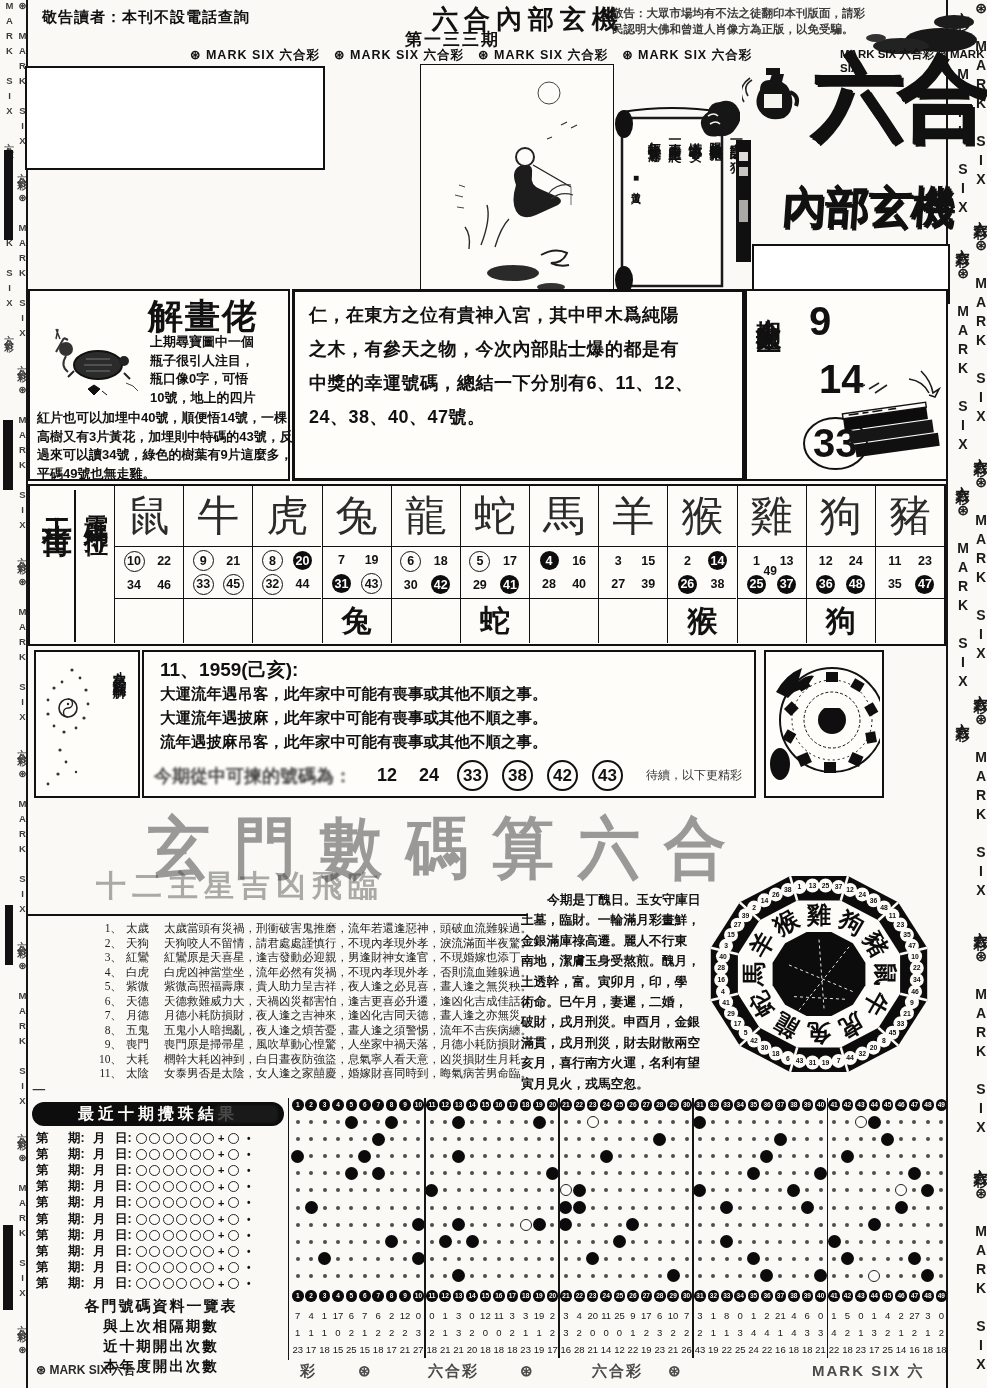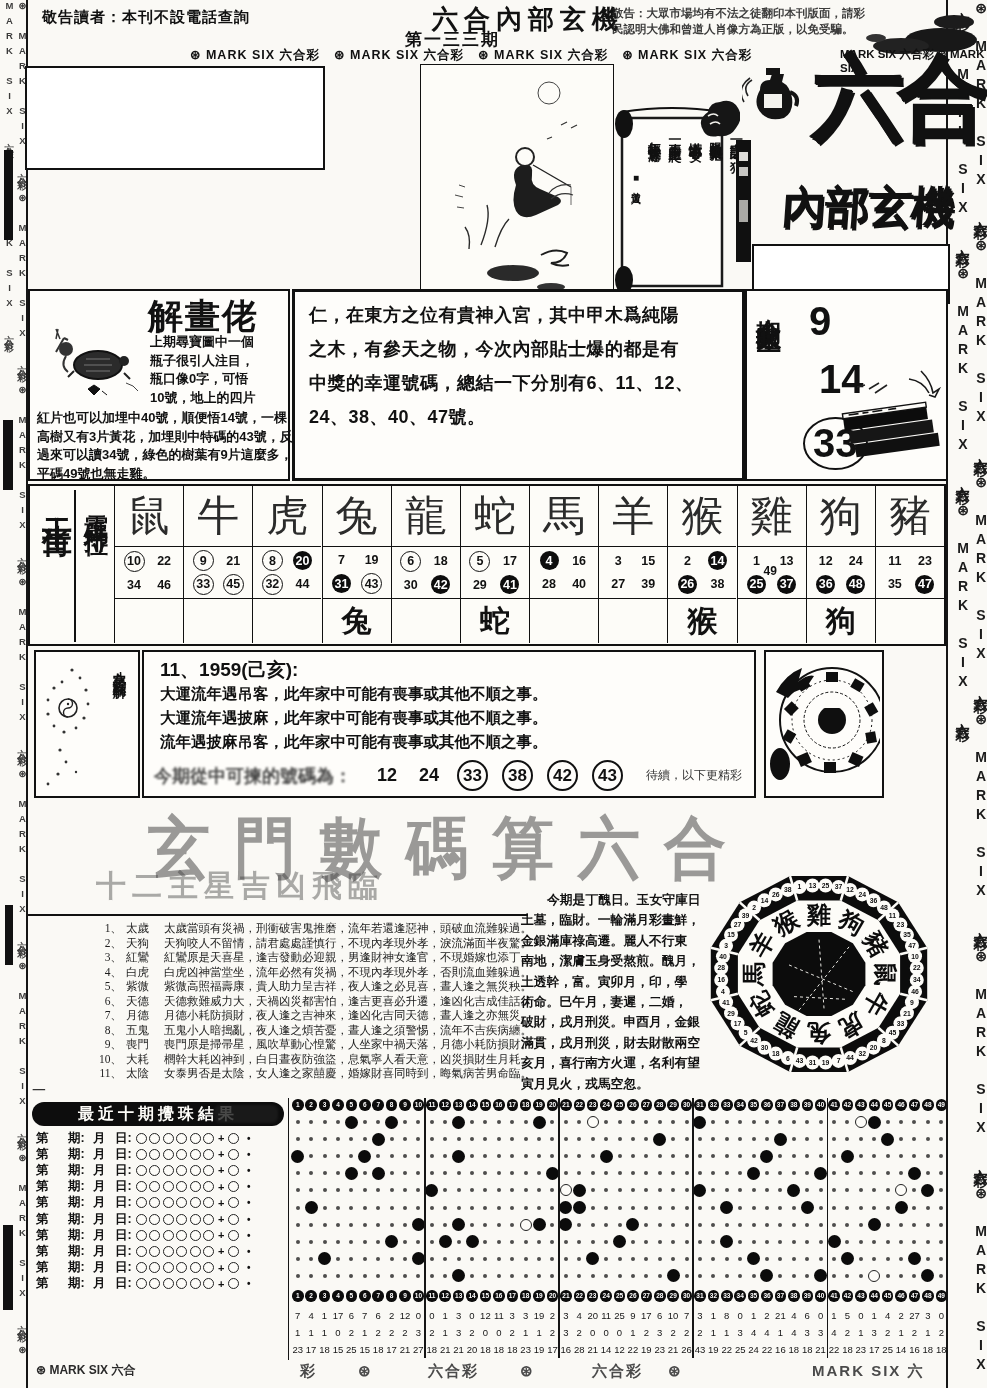--- a/index.html
+++ b/index.html
@@ -756,20 +756,26 @@
         <span class="circ"></span>
         <span class="circ"></span>
         <span class="circ"></span>
         <span class="circ"></span>
         <span class="circ"></span>
         <span class="circ"></span>
         <span class="b" style="margin: 0px 1px 0px 4px; font-size: 11px;">+</span>
         <span class="circ"></span>
         <span style="margin-left: 8px; font-size: 10px;">•</span>
       </div>
+    </div>
+  <div class="abs" id="results-footer" style="left:48px;top:1296px;width:226px;text-align:center;">
+      <div class="b" style="font-size: 15px; line-height: 20px; letter-spacing: 2px;">各門號碼資料一覽表</div>
+      <div class="b" style="font-size: 14.5px; line-height: 20px; letter-spacing: 2px;">與上次相隔期數</div>
+      <div class="b" style="font-size: 14.5px; line-height: 20px; letter-spacing: 2px;">近十期開出次數</div>
+      <div class="b" style="font-size: 14.5px; line-height: 20px; letter-spacing: 2px;">本年度開出次數</div>
     </div>
   <div class="abs" style="left:36px;top:1362px;font-size:12px;font-weight:bold;color:#2a2a2a;">⊛ MARK SIX 六合</div>
 
   <div class="abs" id="draw-grid" style="left:288px;top:1098px;width:658px;height:262px;border-left:1.6px solid #151515;">
       <div class="ball" style="left: 3.00408px; top: 1px;">1</div>
       <div class="ball" style="left: 3.00408px; top: 192px;">1</div>
       <div class="ball" style="left: 16.4122px; top: 1px;">2</div>
       <div class="ball" style="left: 16.4122px; top: 192px;">2</div>
       <div class="ball" style="left: 29.8204px; top: 1px;">3</div>
       <div class="ball" style="left: 29.8204px; top: 192px;">3</div>

